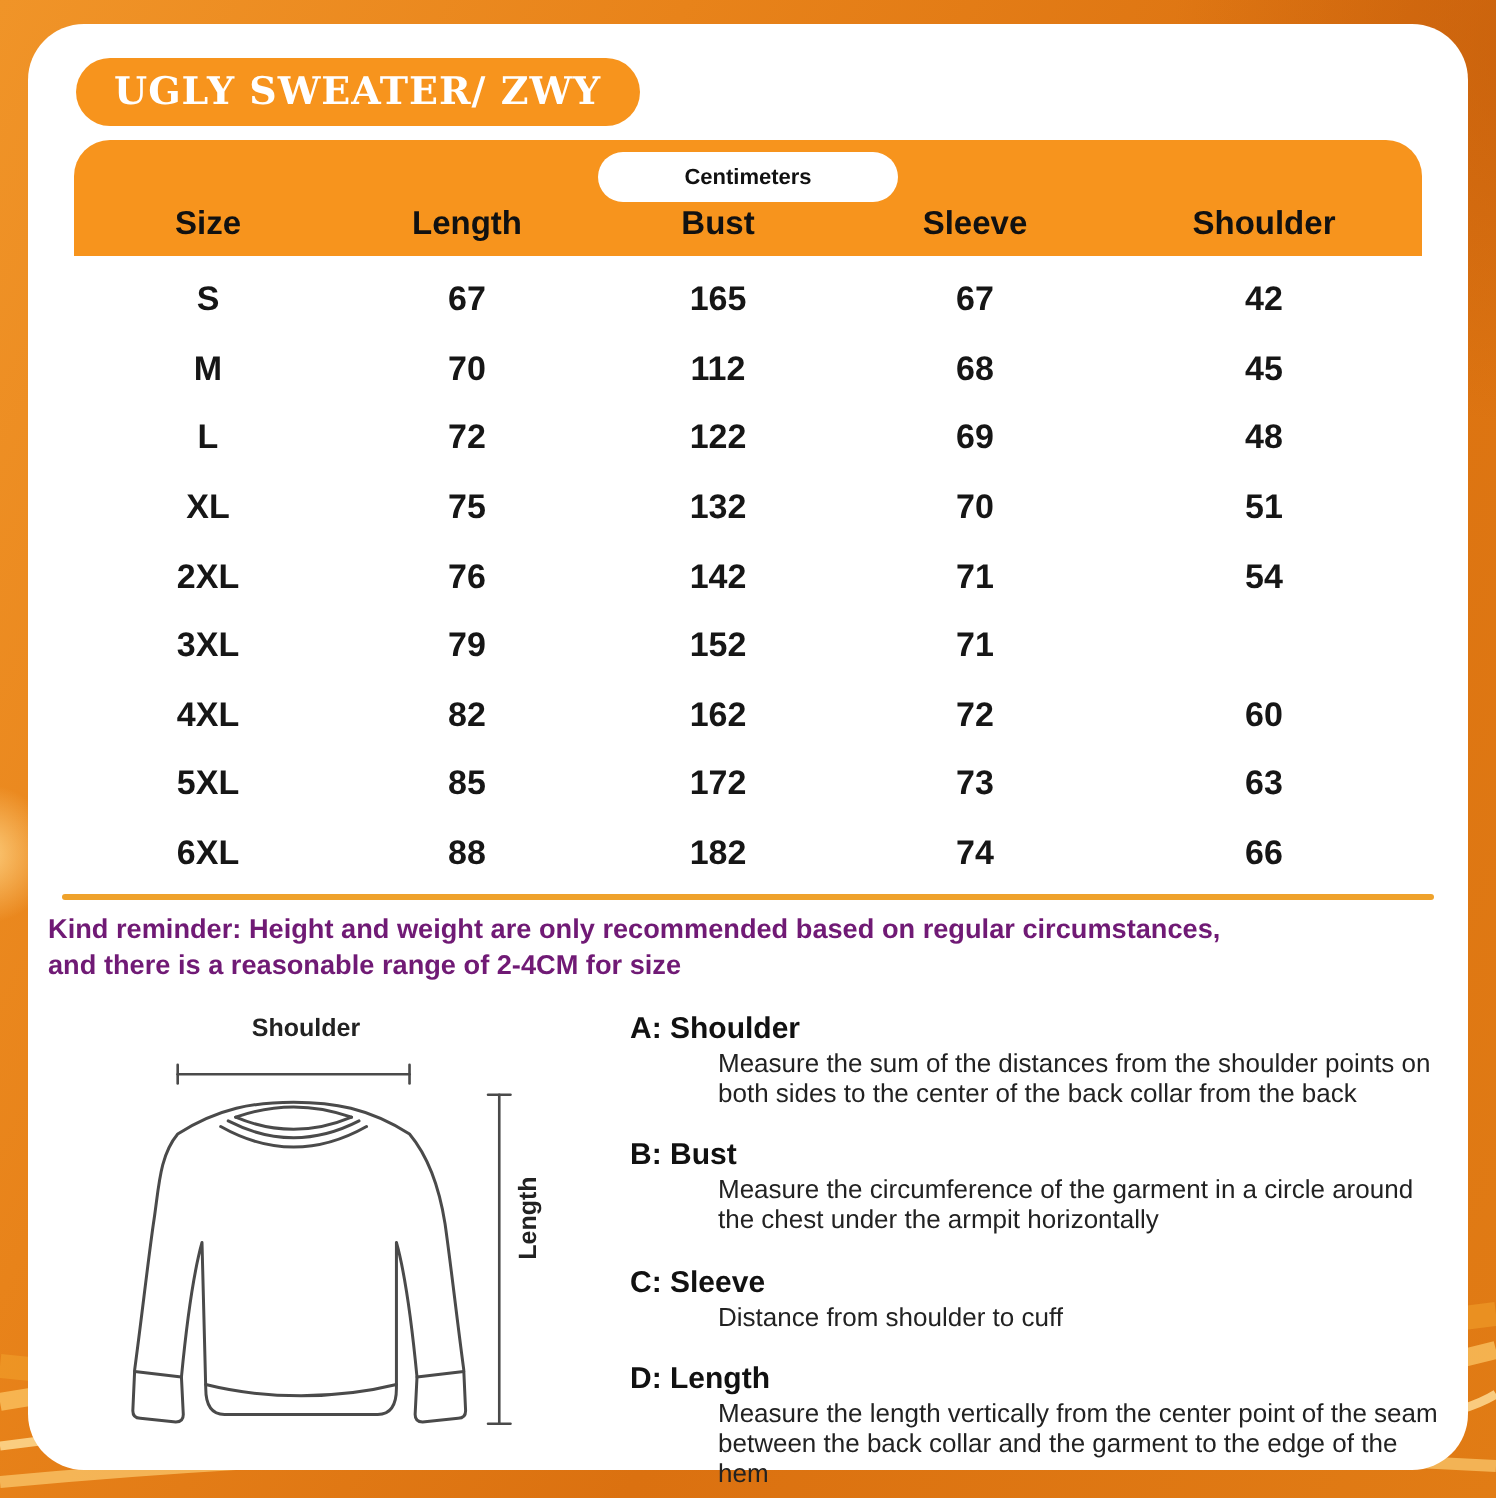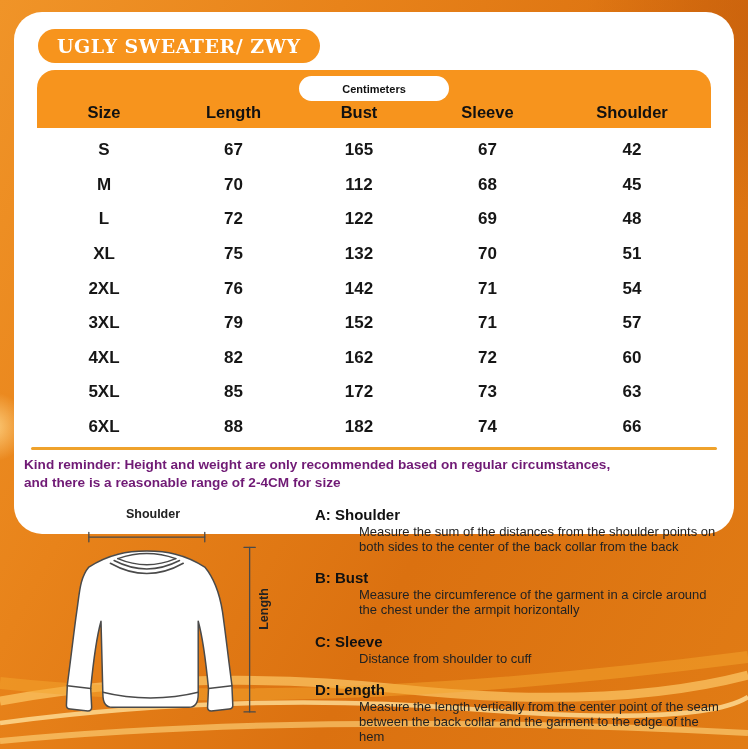--- a/index.html
+++ b/index.html
@@ -10,21 +10,21 @@
   }
   .page{
     position:relative;width:748px;height:749px;overflow:hidden;
     background:
       radial-gradient(circle at -1% 57%, rgba(255,215,138,.85) 0%, rgba(255,215,138,0) 4%),
       radial-gradient(circle at 104% 3%, rgba(186,84,10,.55) 0%, rgba(186,84,10,0) 18%),
       linear-gradient(118deg, #f09428 0%, #e8831a 30%, #db7110 62%, #e17c15 100%);
   }
   .bg-waves{position:absolute;left:0;bottom:0;width:748px;height:110px;pointer-events:none;}
   .card{
-    position:absolute;left:14px;top:12px;width:720px;height:522px;
+    position:absolute;left:14px;top:12px;width:720px;height:723px;
     background:#ffffff;border-radius:28px;
   }
   
   .title-pill{
     position:absolute;left:24px;top:17px;height:34px;
     background:var(--accent);border-radius:17px;
     display:flex;align-items:center;padding:0 19px;
     color:#fff;font-family:"DejaVu Serif", serif;font-weight:700;font-size:19px;
     letter-spacing:.5px;white-space:nowrap;
   }
@@ -140,21 +140,20 @@
           <span>76</span>
           <span>142</span>
           <span>71</span>
           <span>54</span>
         </div>
         <div class="t-row col-grid">
           <span>3XL</span>
           <span>79</span>
           <span>152</span>
           <span>71</span>
-          <span>57</span>
         </div>
         <div class="t-row col-grid">
           <span>4XL</span>
           <span>82</span>
           <span>162</span>
           <span>72</span>
           <span>60</span>
         </div>
         <div class="t-row col-grid">
           <span>5XL</span>

